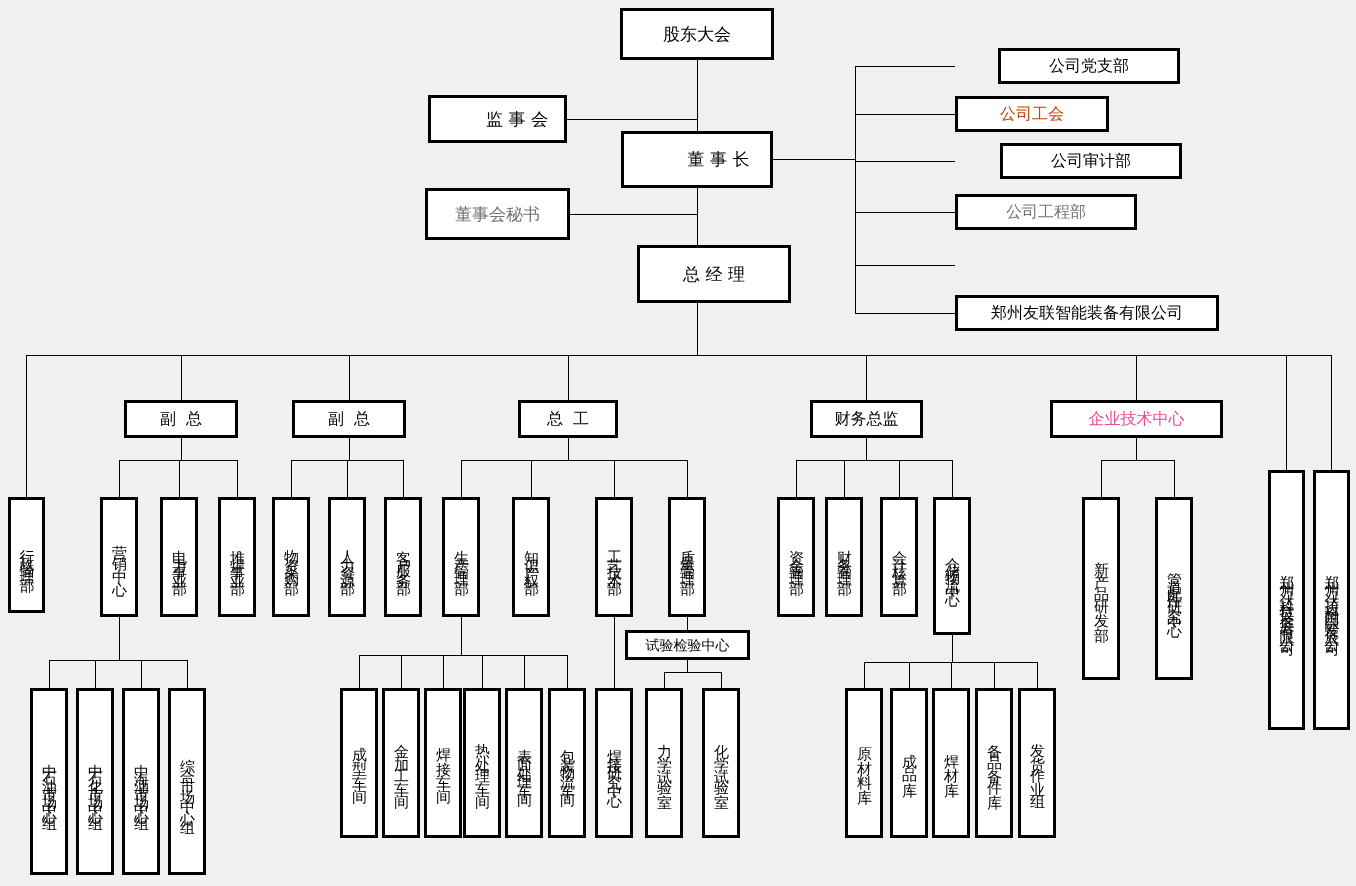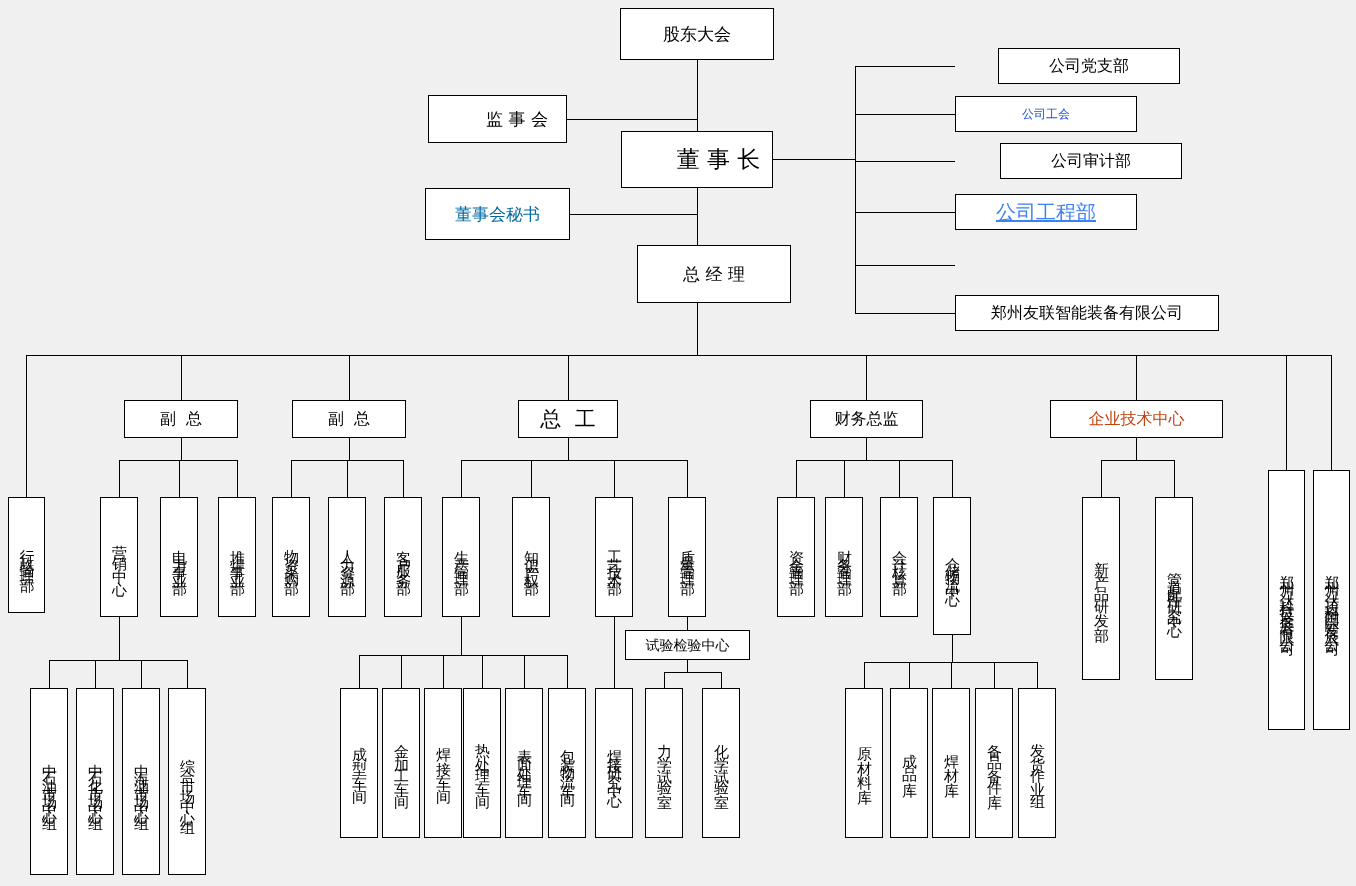--- a/index.html
+++ b/index.html
@@ -1,20 +1,20 @@
 <!DOCTYPE html>
 <html><head>
 <meta charset="utf-8">
 <style>
   html,body{margin:0;padding:0;}
   body{background:#f0f0f0;font-family:"DejaVu Sans",sans-serif;}
   #stage{position:relative;width:1356px;height:886px;background:#f0f0f0;overflow:hidden;}
   #wires{position:absolute;left:0;top:0;shape-rendering:crispEdges;}
   .node{
-    position:absolute;box-sizing:border-box;background:#ffffff;border:1px solid #a3a3a3;
+    position:absolute;box-sizing:border-box;background:#ffffff;border:3px solid #a3a3a3;
     color:#000000;display:flex;align-items:center;justify-content:center;text-align:center;
     font-size:16px;line-height:1;white-space:pre;z-index:2;
   }
   .node.vert{writing-mode:vertical-rl;text-orientation:upright;white-space:normal;line-height:1;}
 </style>
 </head>
 <body>
 
 <div id="stage">
   <svg id="wires" width="1356" height="886" viewBox="0 0 1356 886">
@@ -89,33 +89,33 @@
       <polyline points="951,662 951,688" fill="none" stroke="#000000" stroke-width="1"></polyline>
       <polyline points="994,662 994,688" fill="none" stroke="#000000" stroke-width="1"></polyline>
       <polyline points="1037,662 1037,688" fill="none" stroke="#000000" stroke-width="1"></polyline>
       <polyline points="1136,438 1136,460" fill="none" stroke="#000000" stroke-width="1"></polyline>
       <polyline points="1101,460 1174,460" fill="none" stroke="#000000" stroke-width="1"></polyline>
       <polyline points="1101,460 1101,497" fill="none" stroke="#000000" stroke-width="1"></polyline>
       <polyline points="1174,460 1174,497" fill="none" stroke="#000000" stroke-width="1"></polyline>
     </svg>
 <div class="node" style="left: 620px; top: 8px; width: 154px; height: 52px; font-size: 17px; background: rgb(255, 255, 255); border-color: rgb(0, 0, 0); color: rgb(0, 0, 0);">股东大会</div>
     <div class="node" style="left: 428px; top: 95px; width: 139px; height: 48px; font-size: 17px; background: rgb(255, 255, 255); border-color: rgb(0, 0, 0); color: rgb(0, 0, 0); padding-left: 39px;">监 事 会</div>
-    <div class="node" style="left: 621px; top: 131px; width: 152px; height: 57px; font-size: 23px; background: rgb(255, 255, 255); border-color: rgb(0, 0, 0); color: rgb(0, 0, 0); padding-left: 43px;">董 事 长</div>
-    <div class="node" style="left: 425px; top: 188px; width: 145px; height: 52px; font-size: 17px; background: rgb(255, 255, 255); border-color: rgb(0, 0, 0); color: #0369a1;">董事会秘书</div>
+    <div class="node" style="left: 621px; top: 131px; width: 152px; height: 57px; font-size: 17px; background: rgb(255, 255, 255); border-color: rgb(0, 0, 0); color: rgb(0, 0, 0); padding-left: 43px;">董 事 长</div>
+    <div class="node" style="left: 425px; top: 188px; width: 145px; height: 52px; font-size: 17px; background: rgb(255, 255, 255); border-color: rgb(0, 0, 0); color: #737373;">董事会秘书</div>
     <div class="node" style="left: 620px; top: 245px; width: 154px; height: 58px; font-size: 17px; background: rgb(255, 255, 255); border-color: rgb(0, 0, 0); color: rgb(0, 0, 0); margin-left: 17px;">总 经 理</div>
     <div class="node" style="left: 955px; top: 48px; width: 182px; height: 36px; font-size: 16px; background: rgb(255, 255, 255); border-color: rgb(0, 0, 0); color: rgb(0, 0, 0); margin-left: 43px;">公司党支部</div>
-    <div class="node" style="left: 955px; top: 96px; width: 182px; height: 36px; font-size: 12px; background: rgb(255, 255, 255); border-color: rgb(0, 0, 0); color: #1d4ed8;">公司工会</div>
+    <div class="node" style="left: 955px; top: 96px; width: 154px; height: 36px; font-size: 16px; background: rgb(255, 255, 255); border-color: rgb(0, 0, 0); color: #c2410c;">公司工会</div>
     <div class="node" style="left: 955px; top: 143px; width: 182px; height: 36px; font-size: 16px; background: rgb(255, 255, 255); border-color: rgb(0, 0, 0); color: rgb(0, 0, 0); margin-left: 45px;">公司审计部</div>
-    <div class="node" style="left: 955px; top: 194px; width: 182px; height: 36px; font-size: 20px; background: rgb(255, 255, 255); border-color: rgb(0, 0, 0); color: #3b82f6; text-decoration: underline;">公司工程部</div>
+    <div class="node" style="left: 955px; top: 194px; width: 182px; height: 36px; font-size: 16px; background: rgb(255, 255, 255); border-color: rgb(0, 0, 0); color: #737373;">公司工程部</div>
     <div class="node" style="left: 955px; top: 295px; width: 264px; height: 36px; font-size: 16px; background: rgb(255, 255, 255); border-color: rgb(0, 0, 0); color: rgb(0, 0, 0);">郑州友联智能装备有限公司</div>
     <div class="node" style="left: 124px; top: 400px; width: 114px; height: 38px; font-size: 16px; background: rgb(255, 255, 255); border-color: rgb(0, 0, 0); color: rgb(0, 0, 0);">副  总</div>
     <div class="node" style="left: 292px; top: 400px; width: 114px; height: 38px; font-size: 16px; background: rgb(255, 255, 255); border-color: rgb(0, 0, 0); color: rgb(0, 0, 0);">副  总</div>
-    <div class="node" style="left: 518px; top: 400px; width: 100px; height: 38px; font-size: 21px; background: rgb(255, 255, 255); border-color: rgb(0, 0, 0); color: rgb(0, 0, 0);">总  工</div>
+    <div class="node" style="left: 518px; top: 400px; width: 100px; height: 38px; font-size: 16px; background: rgb(255, 255, 255); border-color: rgb(0, 0, 0); color: rgb(0, 0, 0);">总  工</div>
     <div class="node" style="left: 810px; top: 400px; width: 113px; height: 38px; font-size: 16px; background: rgb(255, 255, 255); border-color: rgb(0, 0, 0); color: rgb(0, 0, 0);">财务总监</div>
-    <div class="node" style="left: 1050px; top: 400px; width: 173px; height: 38px; font-size: 16px; background: rgb(255, 255, 255); border-color: rgb(0, 0, 0); color: #c2410c;">企业技术中心</div>
+    <div class="node" style="left: 1050px; top: 400px; width: 173px; height: 38px; font-size: 16px; background: rgb(255, 255, 255); border-color: rgb(0, 0, 0); color: #ec4899;">企业技术中心</div>
     <div class="node" style="left: 625px; top: 630px; width: 125px; height: 30px; font-size: 14px; background: rgb(255, 255, 255); border-color: rgb(0, 0, 0); color: rgb(0, 0, 0);">试验检验中心</div>
     <div class="node vert" style="left: 8px; top: 497px; width: 37px; height: 116px; font-size: 15px; background: rgb(255, 255, 255); border-color: rgb(0, 0, 0); color: rgb(0, 0, 0); letter-spacing: 6.83333px;">行政管理部</div>
     <div class="node vert" style="left: 100px; top: 497px; width: 38px; height: 120px; font-size: 15px; background: rgb(255, 255, 255); border-color: rgb(0, 0, 0); color: rgb(0, 0, 0); letter-spacing: 12px;">营销中心</div>
     <div class="node vert" style="left: 160px; top: 497px; width: 38px; height: 120px; font-size: 15px; background: rgb(255, 255, 255); border-color: rgb(0, 0, 0); color: rgb(0, 0, 0); letter-spacing: 7.5px;">电力事业部</div>
     <div class="node vert" style="left: 218px; top: 497px; width: 38px; height: 120px; font-size: 15px; background: rgb(255, 255, 255); border-color: rgb(0, 0, 0); color: rgb(0, 0, 0); letter-spacing: 7.5px;">堆焊事业部</div>
     <div class="node vert" style="left: 30px; top: 688px; width: 38px; height: 187px; font-size: 15px; background: rgb(255, 255, 255); border-color: rgb(0, 0, 0); color: rgb(0, 0, 0); letter-spacing: 7.44444px;">中石油市场中心组</div>
     <div class="node vert" style="left: 76px; top: 688px; width: 38px; height: 187px; font-size: 15px; background: rgb(255, 255, 255); border-color: rgb(0, 0, 0); color: rgb(0, 0, 0); letter-spacing: 7.44444px;">中石化市场中心组</div>
     <div class="node vert" style="left: 122px; top: 688px; width: 38px; height: 187px; font-size: 15px; background: rgb(255, 255, 255); border-color: rgb(0, 0, 0); color: rgb(0, 0, 0); letter-spacing: 7.44444px;">中海油市场中心组</div>
     <div class="node vert" style="left: 168px; top: 688px; width: 38px; height: 187px; font-size: 15px; background: rgb(255, 255, 255); border-color: rgb(0, 0, 0); color: rgb(0, 0, 0); letter-spacing: 10.25px;">综合市场中心组</div>
     <div class="node vert" style="left: 272px; top: 497px; width: 38px; height: 120px; font-size: 15px; background: rgb(255, 255, 255); border-color: rgb(0, 0, 0); color: rgb(0, 0, 0); letter-spacing: 7.5px;">物资采购部</div>

